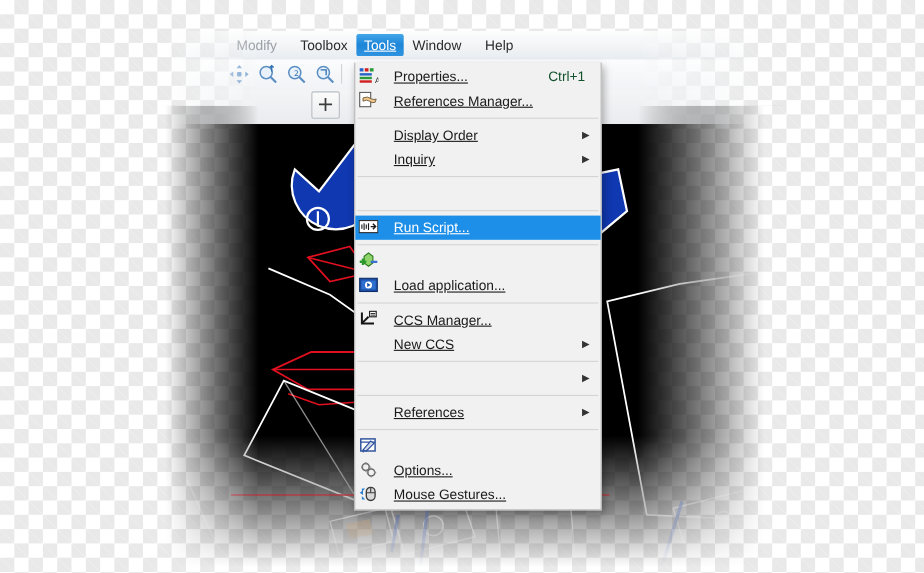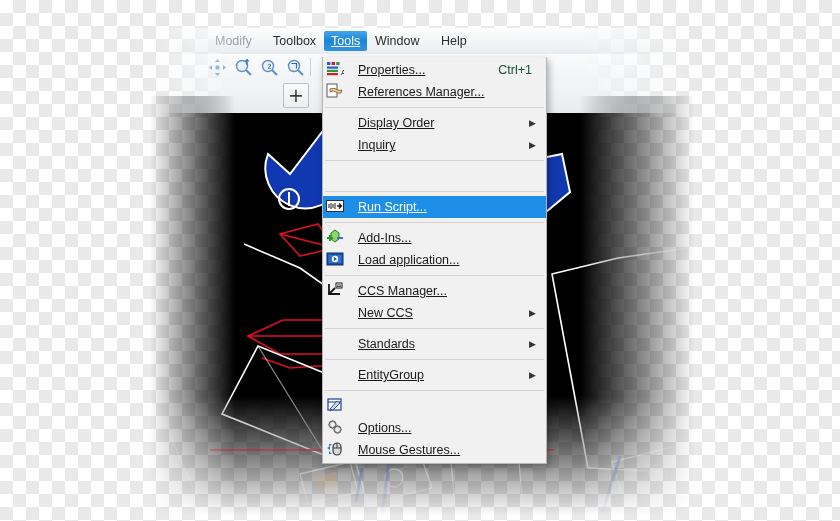--- a/index.html
+++ b/index.html
@@ -412,21 +412,20 @@
     <div class="msep"></div>
 
     <div class="mi">
       <span class="ico">
         <svg viewBox="0 0 18 16" width="18" height="16">
           <path d="M9 1 L13 4 L13 10 L9 13 L5 10 L5 4 Z" fill="#8fd46a" stroke="#2a7a1f" stroke-width="1"></path>
           <path d="M1 9 h6 M4 6 v6" stroke="#2a9a2a" stroke-width="2.2"></path>
           <path d="M11 9 h6" stroke="#3b6fd0" stroke-width="2"></path>
         </svg>
       </span>
-      <span class="lbl">Add-Ins...</span>
     </div>
 
     <div class="mi">
       <span class="ico">
         <svg viewBox="0 0 18 16" width="18" height="16">
           <rect x="1" y="2" width="16" height="12" fill="#1d4fa8" stroke="#0d2d68" stroke-width="1"></rect>
           <rect x="2.5" y="4" width="13" height="8" fill="#2f6fd0"></rect>
           <circle cx="9" cy="8" r="3.2" fill="#ffffff"></circle>
           <path d="M7.8 6 L11 8 L7.8 10 Z" fill="#1d4fa8"></path>
         </svg>
@@ -452,29 +451,28 @@
     <div class="mi">
       <span class="ico"></span>
       <span class="lbl">New CCS</span>
       <span class="arrow">▶</span>
     </div>
 
     <div class="msep"></div>
 
     <div class="mi">
       <span class="ico"></span>
-      <span class="lbl">Standards</span>
       <span class="arrow">▶</span>
     </div>
 
     <div class="msep"></div>
 
     <div class="mi">
       <span class="ico"></span>
-      <span class="lbl">EntityGroup</span>
+      <span class="lbl">References</span>
       <span class="arrow">▶</span>
     </div>
 
     <div class="msep"></div>
 
     <div class="mi">
       <span class="ico">
         <svg viewBox="0 0 18 16" width="18" height="16">
           <rect x="2" y="2" width="13" height="11" fill="#ffffff" stroke="#2a4f9a" stroke-width="1.3"></rect>
           <line x1="2" y1="5" x2="15" y2="5" stroke="#2a4f9a" stroke-width="1.2"></line>

